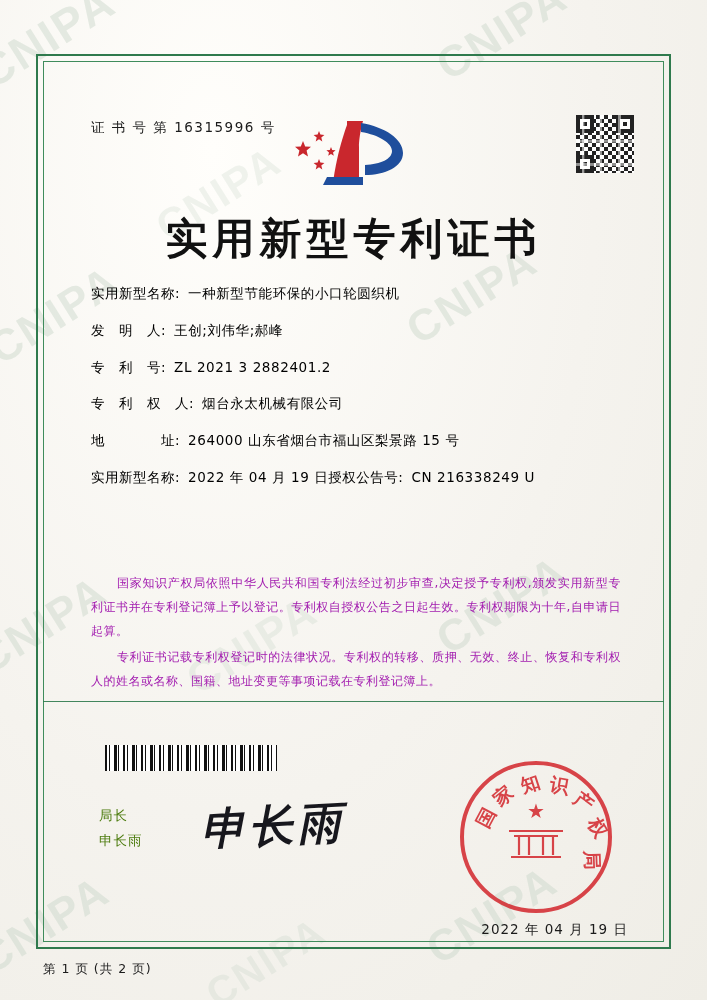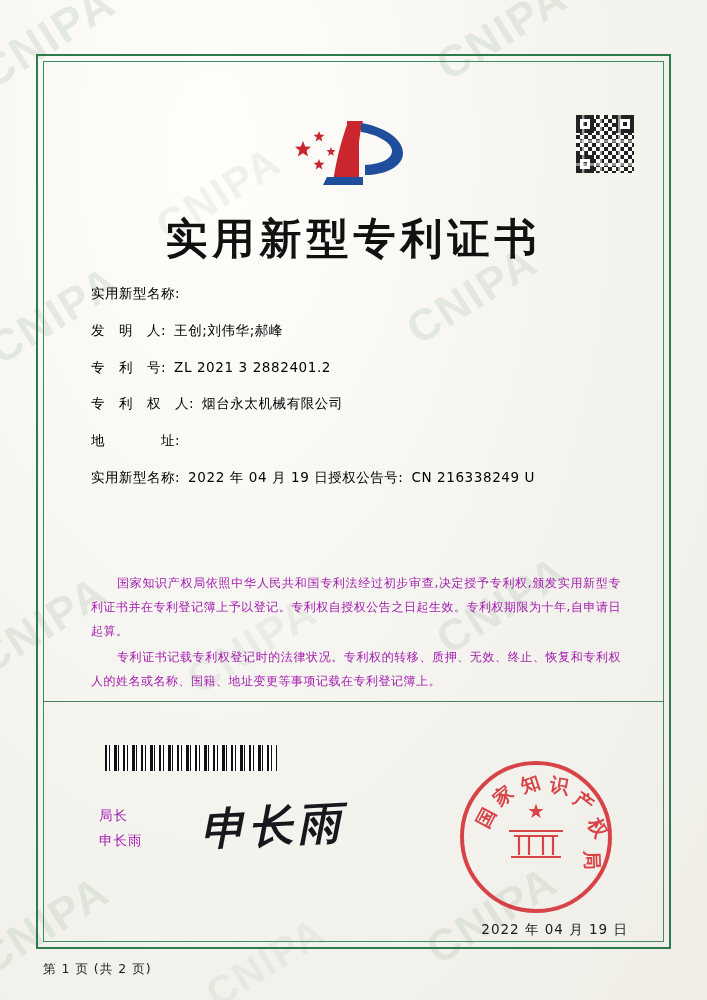--- a/index.html
+++ b/index.html
@@ -162,21 +162,21 @@
     background: repeating-linear-gradient(90deg,
       #111 0 2px, #fff 2px 4px, #111 4px 5px, #fff 5px 9px,
       #111 9px 12px, #fff 12px 13px, #111 13px 14px, #fff 14px 18px);
   }
 
   .sign-block {
     position: absolute;
     left: 56px; top: 742px;
     font-size: 13.5px;
     line-height: 1.85;
-    color: #a21caf;
+    color: #4d7c0f;
     letter-spacing: 1px;
   }
   .signature {
     position: absolute;
     left: 158px; top: 736px;
     font-size: 44px;
     color: #17171d;
     font-family: "DejaVu Serif", "Liberation Serif", serif;
     font-style: italic;
     transform: rotate(-3deg);
@@ -262,20 +262,21 @@
     <div class="wm" style="left:-28px; top:900px; font-size:44px;">CNIPA</div>
     <div class="wm" style="left:420px; top:890px; font-size:44px;">CNIPA</div>
     <div class="wm" style="left:200px; top:940px; font-size:40px; opacity:.3;">CNIPA</div>
   </div>
 
   <div class="frame-outer"></div>
   <div class="frame-inner"></div>
 
   <div class="content">
 
+    <div class="cert-no">证 书 号 第 16315996 号</div>
 
     <div class="qr">
       <div class="qr-corner" style="left:0;top:0;">
           <i></i>
         </div>
       <div class="qr-corner" style="right:0;top:0;">
           <i></i>
         </div>
       <div class="qr-corner" style="left:0;bottom:0;">
           <i></i>
@@ -297,35 +298,37 @@
           <polygon points="42,30 43.2,33 46.6,33.3 44,35.4 44.8,38.8 42,36.9 39.2,38.8 40,35.4 37.4,33.3 40.8,33"></polygon>
         </g>
       </svg>
     </div>
 
     <div class="main-title">实用新型专利证书</div>
 
     <div class="fields">
       <div class="field-row">
         <span class="field-label">实用新型名称:</span>
+        <span class="field-value">一种新型节能环保的小口轮圆织机</span>
       </div>
       <div class="field-row">
         <span class="field-label">发　明　人:</span>
         <span class="field-value">王创;刘伟华;郝峰</span>
       </div>
       <div class="field-row">
         <span class="field-label">专　利　号:</span>
         <span class="field-value">ZL 2021 3 2882401.2</span>
       </div>
       <div class="field-row">
         <span class="field-label">专　利　权　人:</span>
         <span class="field-value">烟台永太机械有限公司</span>
       </div>
       <div class="field-row">
         <span class="field-label">地　　　　址:</span>
+        <span class="field-value">264000 山东省烟台市福山区梨景路 15 号</span>
       </div>
       <div class="field-row two-col">
         <span class="field-label">实用新型名称:</span>
         <span class="field-value">2022 年 04 月 19 日</span>
         <span class="col2">
           <span class="field-label">授权公告号:</span>
           <span class="field-value">CN 216338249 U</span>
         </span>
       </div>
     </div>

